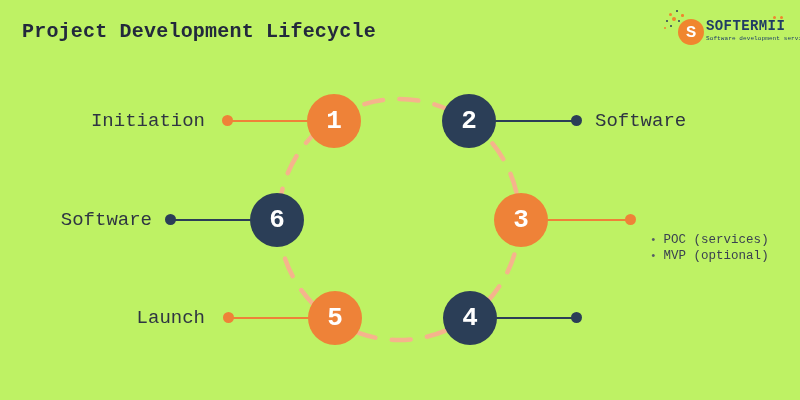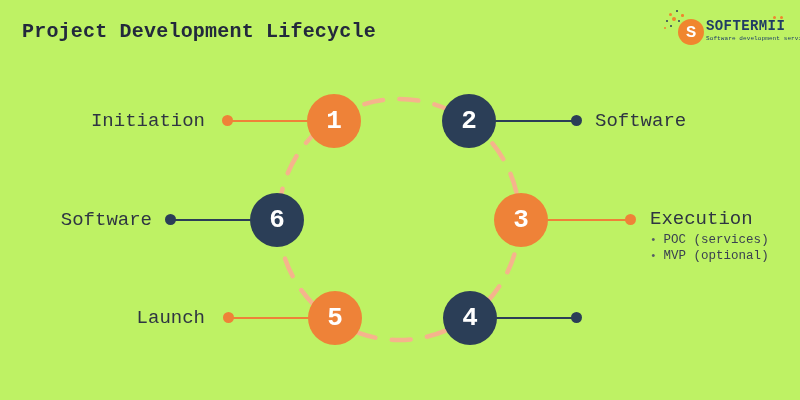--- a/index.html
+++ b/index.html
@@ -158,21 +158,20 @@
   <div class="node navy-bg n2">
     <span>2</span>
   </div>
   <div class="stage-label l2">Software</div>
 
   <div class="connector orange-ln c3"></div>
   <div class="enddot orange-bg d3"></div>
   <div class="node orange-bg n3">
     <span>3</span>
   </div>
-  <div class="stage-label l3">Execution</div>
   <div class="sub-list">
     <div class="sub-item">
       <span class="bullet">•</span>
       <span>POC (services)</span>
     </div>
     <div class="sub-item">
       <span class="bullet">•</span>
       <span>MVP (optional)</span>
     </div>
   </div>

